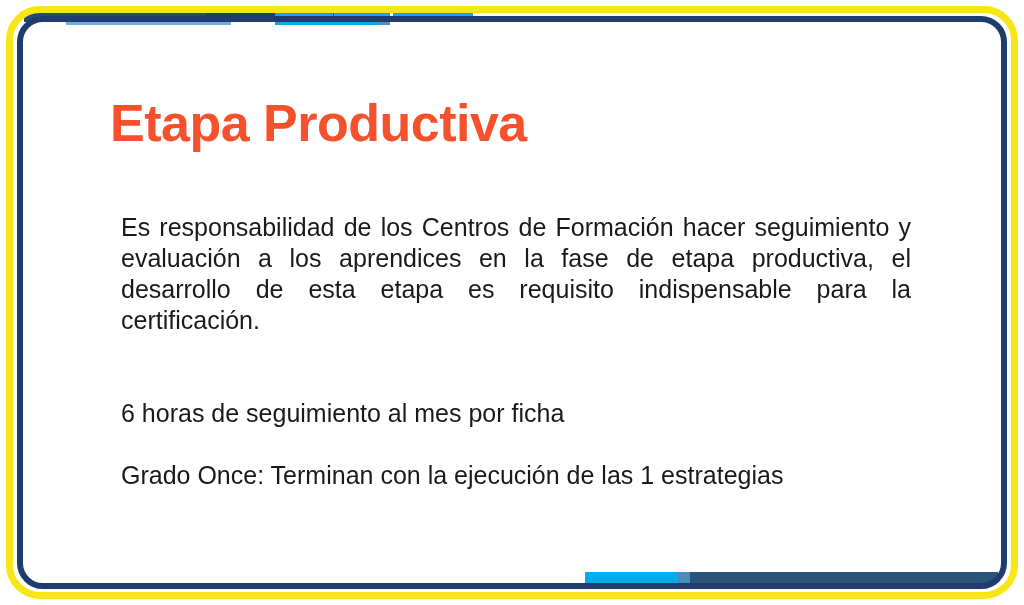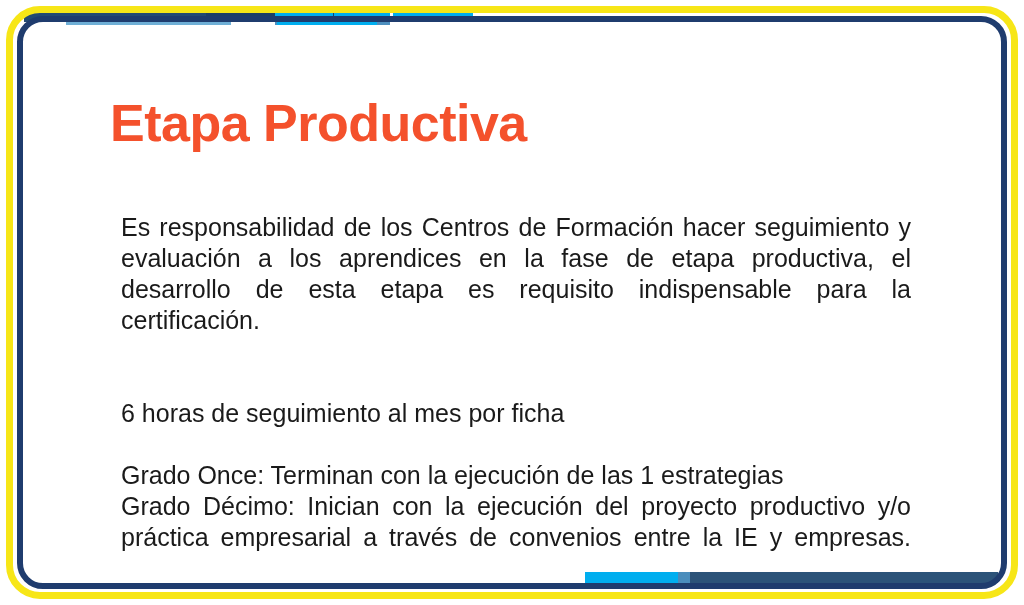--- a/index.html
+++ b/index.html
@@ -124,18 +124,17 @@
 
   <div id="title" style="color: rgb(244, 81, 44);">Etapa Productiva</div>
 
 
   <div id="body-text">
     <p class="justify-all">Es responsabilidad de los Centros de Formación hacer seguimiento y evaluación a los aprendices en la fase de etapa productiva, el desarrollo de esta etapa es requisito indispensable para la certificación.</p>
     <div class="spacer-blk"></div>
     <p class="nowrapline">6 horas de seguimiento al mes por ficha</p>
     <div class="spacer-blk"></div>
     <p class="nowrapline">Grado Once: Terminan con la ejecución de las 1 estrategias</p>
-    <p class="justify-all">Grado Décimo: Inician con la ejecución del proyecto productivo y/o práctica empresarial a través de convenios entre la IE y empresas.</p>
   </div>
 
   <div class="border-yellow" style="border-color: rgb(247, 230, 23);"></div>
   <div class="border-navy" style="border-color: rgb(31, 60, 110);"></div>
 </div>
 
 </body></html>

